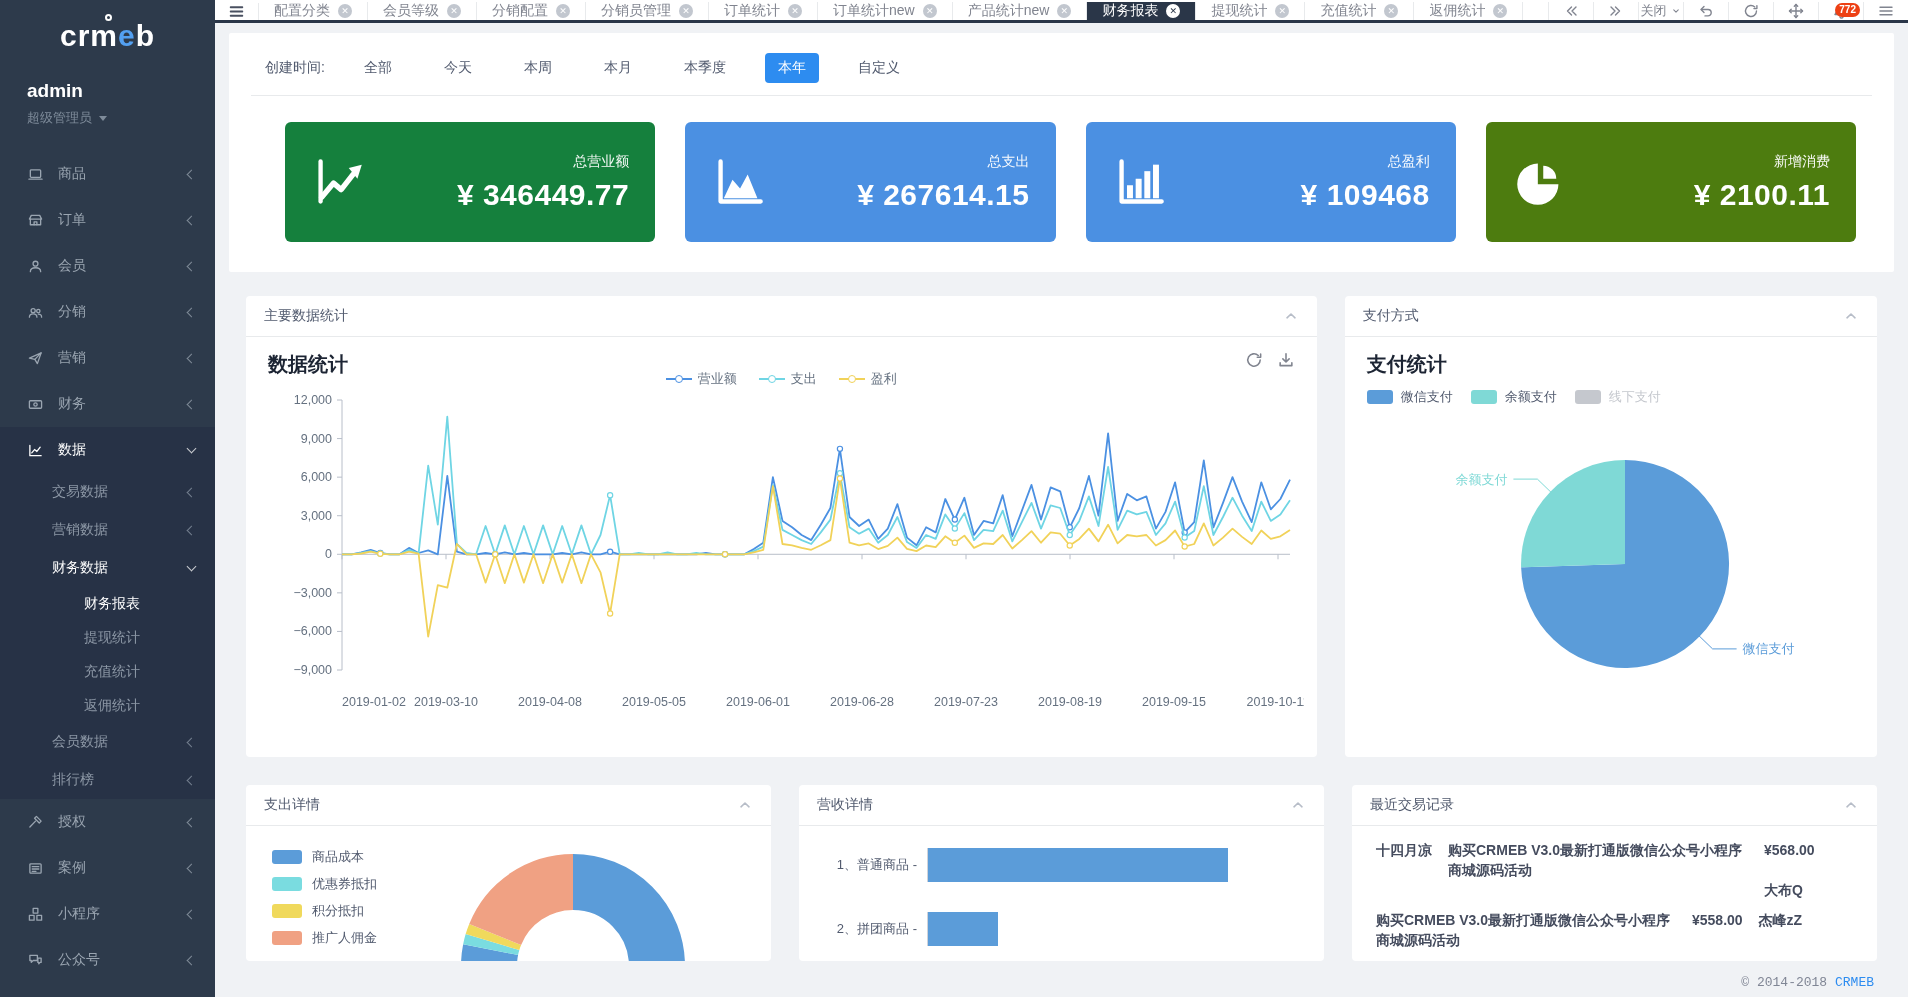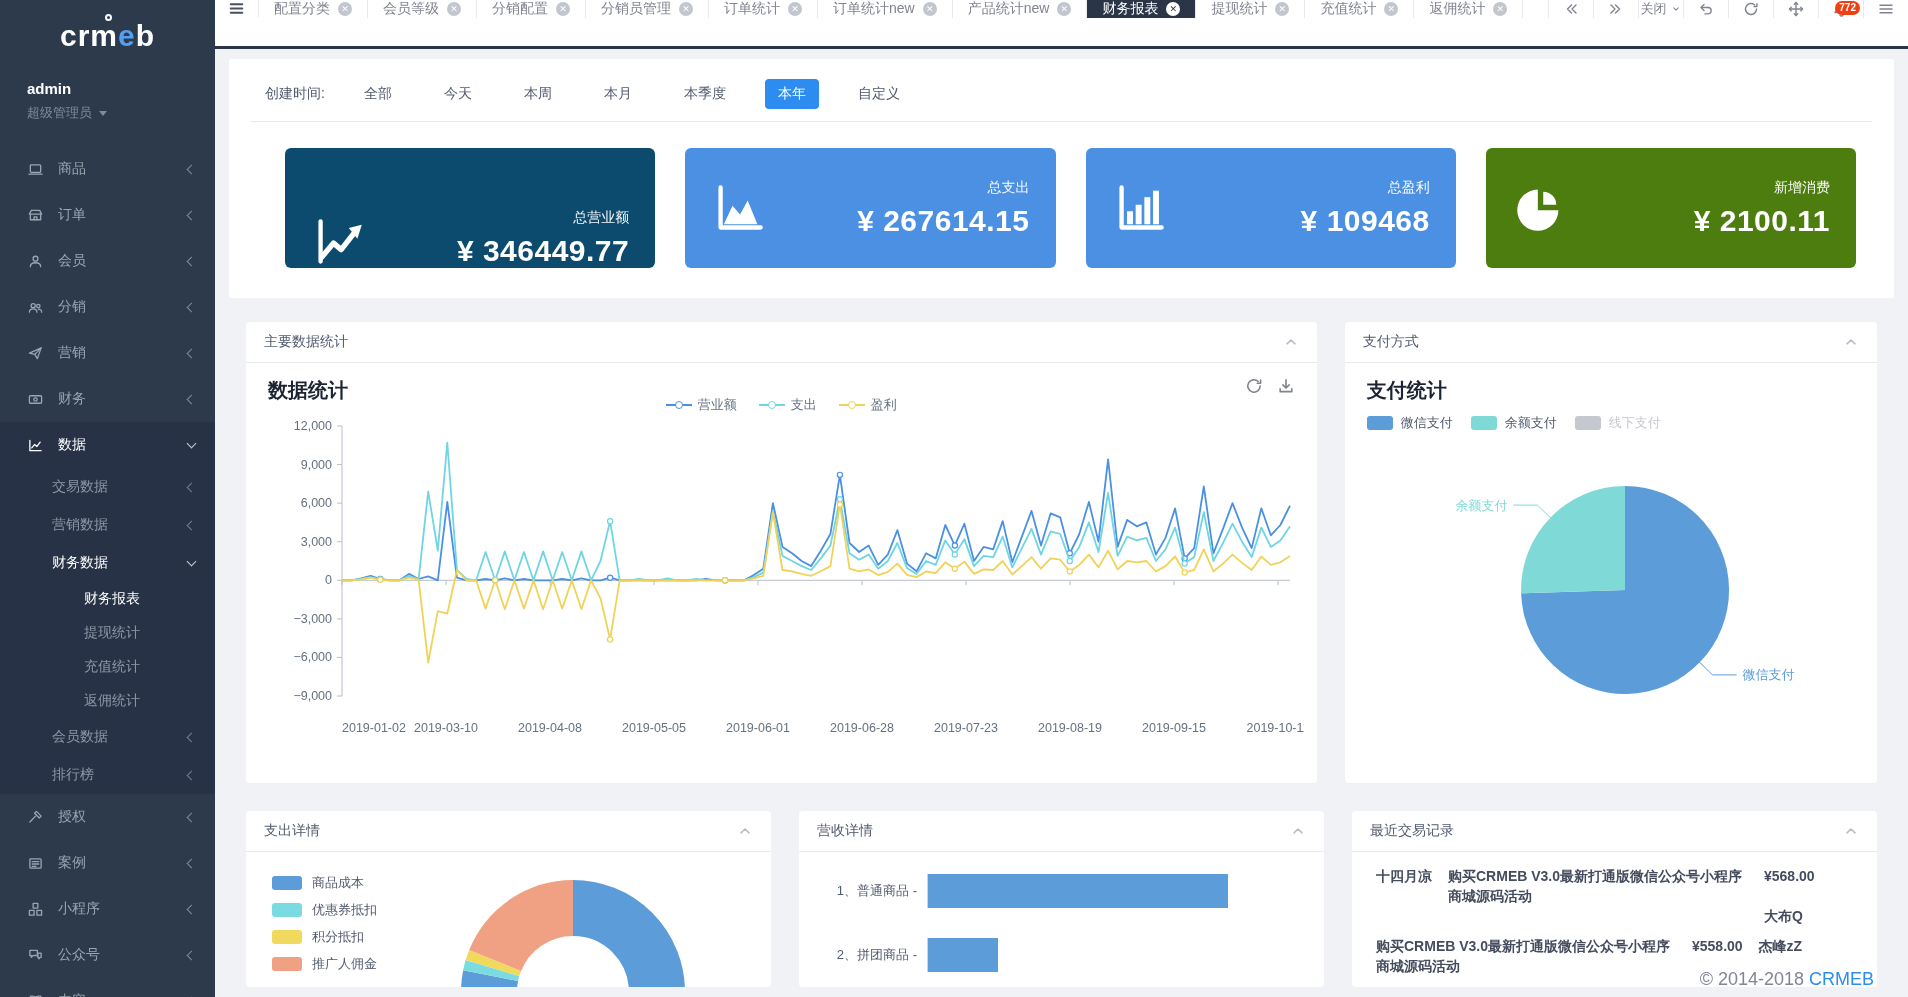--- a/index.html
+++ b/index.html
@@ -7,40 +7,40 @@
   body { font-family:"Liberation Sans","DejaVu Sans",sans-serif; background:#f0f2f5; color:#515a6e; }
   .app { display:flex; width:100%; height:100%; }
 
   
   .sidebar { width:215px; min-width:215px; background:#2d3a4b; color:#98a3b0; display:flex; flex-direction:column; overflow:hidden; }
   .logo { height:72px; display:flex; align-items:center; justify-content:center; font-size:30px; font-weight:bold; color:#fff; letter-spacing:1px; }
   .logo-wrap { position:relative; }
   .logo .acc { color:#53a0f1; }
   .ring { position:absolute; top:-5px; left:47%; width:7px; height:7px; border:2.2px solid #fff; border-radius:50%; }
   .user { padding:8px 27px 24px; }
-  .user .name { color:#fff; font-size:15px; font-weight:bold; }
+  .user .name { color:#fff; font-size:19px; font-weight:bold; }
   .user .role { font-size:13px; color:#7e8b9a; margin-top:7px; display:flex; align-items:center; gap:7px; cursor:pointer; }
   .tri-down { width:0; height:0; border:4px solid transparent; border-top:5px solid #7e8b9a; margin-top:4px; }
   .menu { flex:1; font-size:14px; overflow:hidden; }
   .m-item { height:46px; display:flex; align-items:center; padding:0 20px 0 28px; cursor:pointer; color:#9aa5b1; }
   .m-item .micon { width:17px; display:flex; }
   .m-item .lbl { flex:1; margin-left:13px; }
   .arrow { width:7px; height:7px; border-left:1.6px solid currentColor; border-bottom:1.6px solid currentColor; transform:rotate(45deg); opacity:.75; }
   .arrow.down { transform:rotate(-45deg); margin-top:-3px; }
   .m-group { background:#273246; }
   .m-group > .m-item { color:#fff; }
   .sub-item { height:38px; display:flex; align-items:center; padding:0 20px 0 52px; color:#8d98a6; cursor:pointer; }
   .sub-item .lbl { flex:1; }
   .sub-item.open { color:#fff; }
   .leaf { height:34px; display:flex; align-items:center; padding-left:84px; color:#8d98a6; cursor:pointer; }
   .leaf.active { color:#fff; }
 
   
   .main { flex:1; display:flex; flex-direction:column; min-width:0; }
-  .topbar { height:49px; background:#fff; border-bottom:3px solid #2a3648; display:flex; align-items:flex-start; }
+  .topbar { height:23px; background:#fff; border-bottom:3px solid #2a3648; display:flex; align-items:flex-end; }
   .burger { width:44px; display:flex; align-items:center; justify-content:center; border-right:1px solid #e8eaec; color:#495060; cursor:pointer; }
   .tabs { flex:1; display:flex; overflow:hidden; }
   .tab { display:flex; align-items:center; gap:8px; padding:0 15px; font-size:14px; color:#80848f; border-right:1px solid #e8eaec; cursor:pointer; white-space:nowrap; }
   .tab .x { width:14px; height:14px; border-radius:50%; background:#c2c7cf; color:#fff; font-size:9px; line-height:14px; text-align:center; }
   .tab.active { background:#2a3648; color:#fff; }
   .tab.active .x { background:#fff; color:#2a3648; }
   .ctrls { display:flex; }
   .ctrl { width:45px; display:flex; align-items:center; justify-content:center; border-left:1px solid #e8eaec; color:#80848f; cursor:pointer; position:relative; gap:3px; font-size:13px; }
 
   .badge { position:absolute; top:1px; right:3px; background:#ed4014; color:#fff; font-size:10px; line-height:14px; padding:0 4px; border-radius:8px; font-weight:bold; }
@@ -94,21 +94,21 @@
   .rev-label { width:104px; text-align:right; font-size:13px; color:#515a6e; padding-right:10px; white-space:nowrap; }
   .rev-track { flex:1; border-left:1px solid #cfd3da; }
   .rev-bar { height:34px; background:#5b9cd9; }
 
   .tx-body { padding:14px 24px; font-size:14px; color:#454c5e; font-weight:bold; line-height:1.45; }
   .tx-line { display:flex; gap:16px; align-items:flex-start; margin-bottom:9px; }
   .tx-prod { width:300px; }
   .tx-stack { display:flex; flex-direction:column; gap:20px; }
   .tx-line3 { margin-left:150px; width:300px; }
 
-  .footer { position:absolute; right:34px; bottom:7px; font-size:18px; color:#808695; }
+  .footer { position:absolute; right:34px; bottom:7px; font-size:13px; color:#808695;font-family:Liberation Mono, monospace; }
   .footer .brand { color:#2d8cf0; cursor:pointer; }
 
   svg { display:block; }
   text { font-family:"Liberation Sans","DejaVu Sans",sans-serif; }
 </style>
 </head>
 <body>
 
 <div class="app">
 
@@ -406,21 +406,21 @@
         <span class="f-opt">全部</span>
             <span class="f-opt">今天</span>
             <span class="f-opt">本周</span>
             <span class="f-opt">本月</span>
             <span class="f-opt">本季度</span>
             <span class="f-opt on">本年</span>
             <span class="f-opt">自定义</span>
           </div>
         <div class="divider"></div>
         <div class="cards" id="cards">
-            <div class="card" style="background: #0c4a6e; align-items: flex-end;">
+            <div class="card" style="background: #15803d;">
               <span class="cicon">
                 <svg width="56" height="52" viewBox="0 0 48 48">
                   <path d="M7 5v37" stroke="#fff" stroke-width="4" stroke-linecap="round" fill="none"></path>
                   <path d="M8 38l11-13 7 6 11-14" stroke="#fff" stroke-width="5" fill="none" stroke-linecap="round" stroke-linejoin="round"></path>
                   <polygon points="33,11 45,8 41,21" fill="#fff"></polygon>
                 </svg>
               </span>
               <div class="ctxt">
                 <div class="clabel">总营业额</div>
                 <div class="cval">¥ 346449.77</div>

